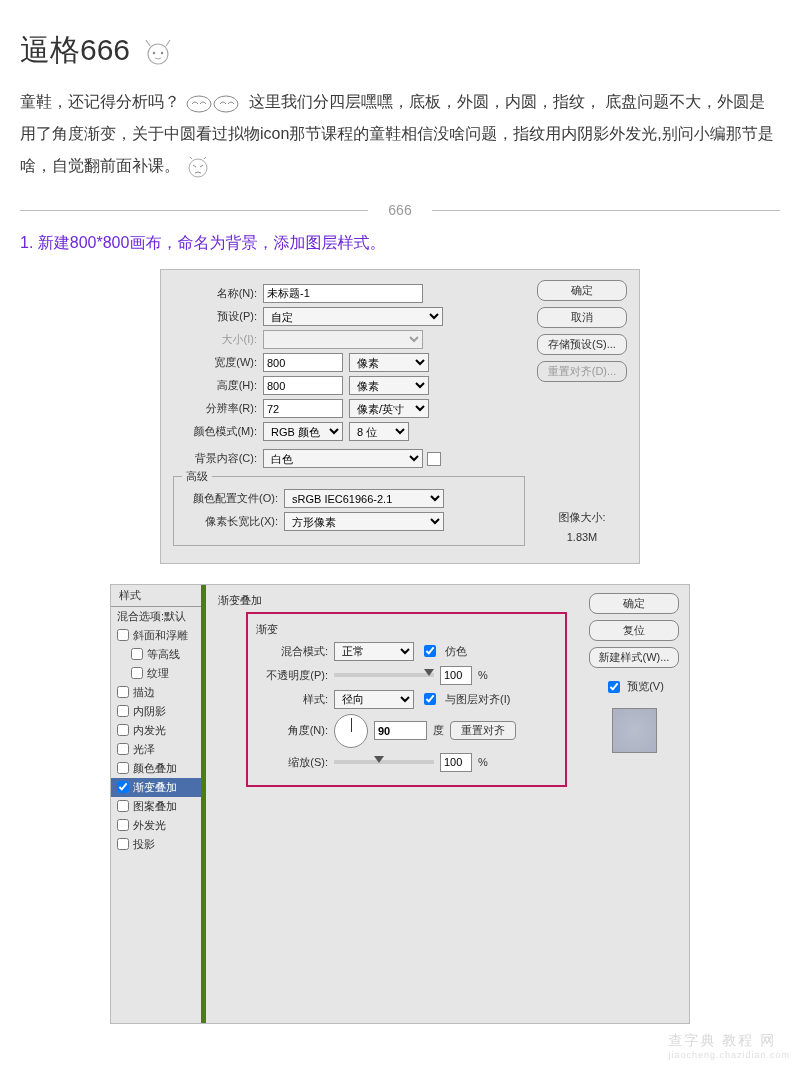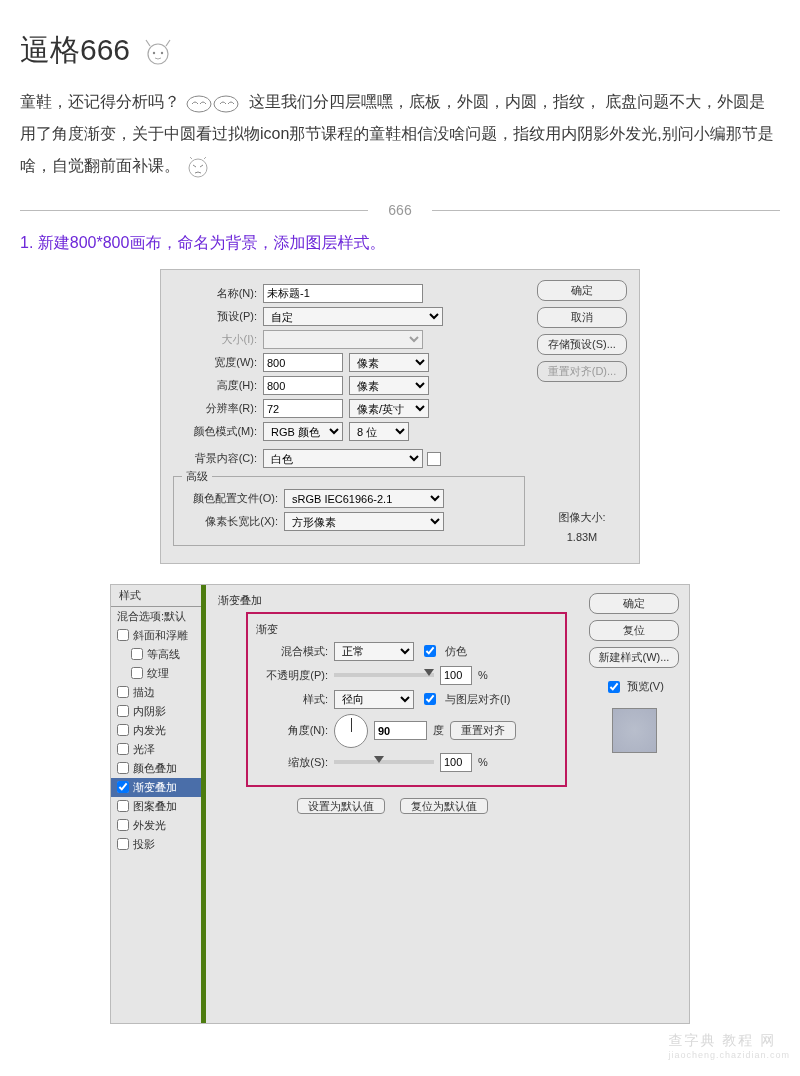--- a/index.html
+++ b/index.html
@@ -479,24 +479,20 @@
         <span>度</span>
         <span class="btn-sm">重置对齐</span>
       </div>
       <div class="grow">
         <span class="glbl">缩放(S):</span>
         <span class="slider slider2"></span>
         <input type="text" class="fld" style="width: 32px;" value="100">
         <span>%</span>
       </div>
     </div>
-    <div style="text-align:center;margin-top:12px">
-      <span class="btn-sm">设置为默认值</span>
-      <span class="btn-sm" style="margin-left:12px">复位为默认值</span>
-    </div>
   </div>
   <div class="panel2-right">
     <div class="btn" style="width:90px">确定</div>
     <div class="btn" style="width:90px">复位</div>
     <div class="btn" style="width:90px">新建样式(W)...</div>
     <div style="display:flex;align-items:center;gap:4px;font-size:11px;margin-top:4px">
       <input type="checkbox" class="chk" checked="" style="">
       <span>预览(V)</span>
     </div>
     <div class="preview-box"></div>

